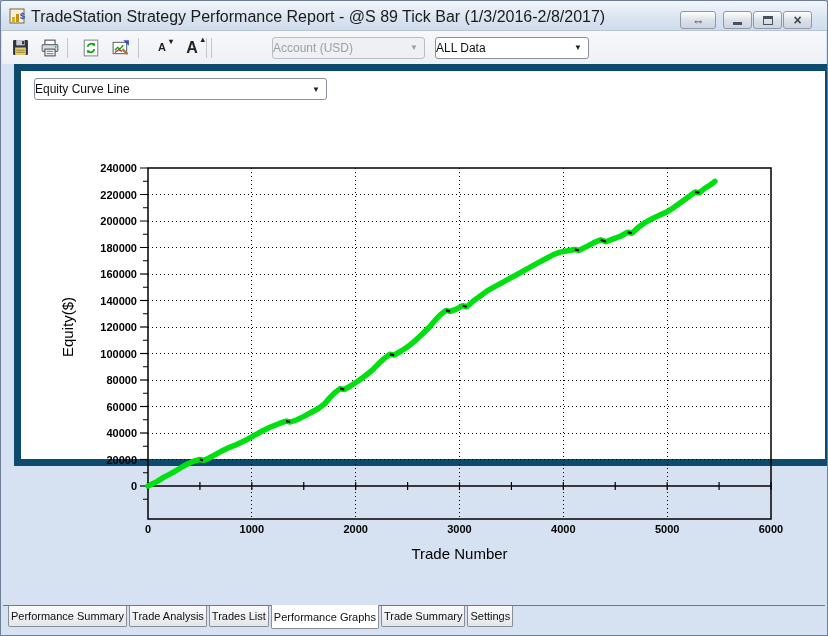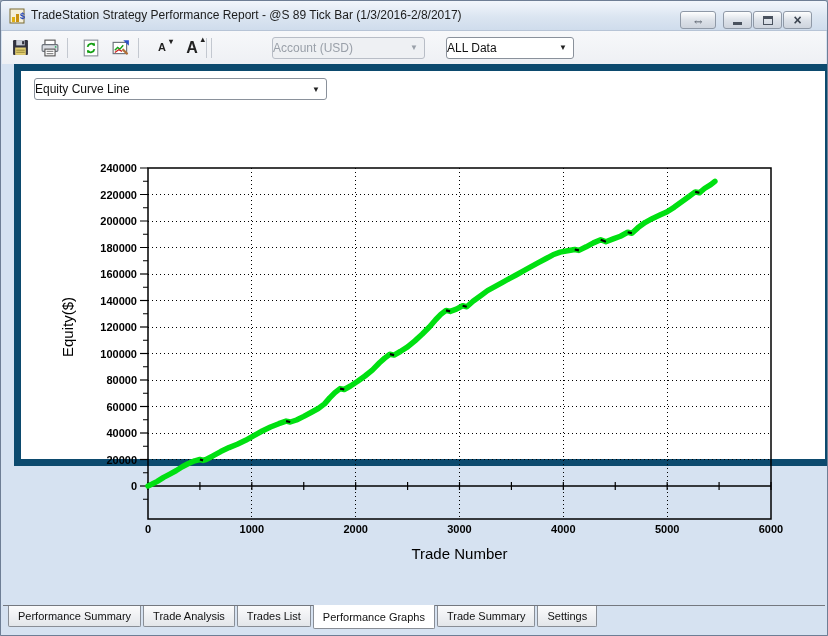--- a/index.html
+++ b/index.html
@@ -10,21 +10,21 @@
     overflow:hidden;
   }
   
   .titlebar {
     position:absolute; left:0; top:0; right:0; height:30px;
     background:linear-gradient(#f2f6fc,#dbe5f1 55%,#cfdcec);
     border-bottom:1px solid #b7c4d6; border-radius:3px 3px 0 0;
   }
   .title-icon { position:absolute; left:8px; top:7px; width:16px; height:16px; }
   .title-text {
-    position:absolute; left:30px; top:7px; font-size:12px; color:#1c1c1c; white-space:nowrap;
+    position:absolute; left:30px; top:7px; font-size:16px; color:#1c1c1c; white-space:nowrap;
   }
   .winbtn {
     position:absolute; top:10px; height:18px; width:29px;
     background:linear-gradient(#fefefe,#dde2e9 50%,#ced4dd);
     border:1px solid #8f99a7; border-radius:3px;
     display:flex; align-items:center; justify-content:center;
     color:#3c4450; font-size:12px; cursor:default;
   }
   .winbtn.detach { left:679px; width:36px; }
   .winbtn.minb  { left:722px; }
@@ -52,41 +52,41 @@
     height:22px; border:1px solid #8a919b; border-radius:3px; background:#fff;
     font-size:12px; color:#111; display:flex; align-items:center; 
     position:relative;
   }
   .combo .arrow { position:absolute; right:6px; font-size:8px; color:#222; }
   .combo.disabled {
     background:#eef0f3; color:#9aa0a9; border-color:#b8bdc6;
   }
   .combo.disabled .arrow { color:#9aa0a9; }
   .tb-account { width:153px; margin-left:58px; }
-  .tb-alldata { width:128px; margin-left:21px; }
+  .tb-alldata { width:154px; margin-left:10px; }
   
   .content {
     position:absolute; left:13px; top:63px; width:818px; height:402px;
     background:#fff; border:7px solid #0c4a6e;
   }
   .report-combo { position:absolute; left:13px; top:7px; width:293px; }
   .chart-title {
     position:absolute; left:127px; top:44px; width:623px; text-align:center;
     font-size:12.5px; font-weight:bold; color:#000; white-space:nowrap;
   }
   #chart-svg { position:absolute; left:0; top:58px; }
   #chart-svg text { font-family:"Liberation Sans", sans-serif; fill:#000; }
   #chart-svg .tick-label { font-size:11px; font-weight:bold; }
   #chart-svg .axis-title { font-size:15px; }
   
   .tabbar { position:absolute; left:2px; right:2px; top:604px; height:27px; }
   .tabbar .tabline { position:absolute; left:0; right:0; top:0; height:1px; background:#74787f; }
   .tabs { position:absolute; left:5px; top:0; display:flex; }
   .tab {
-    height:21px; margin-top:1px; padding:0 9px; display:flex; align-items:center;
+    height:21px; margin-top:1px; padding:0 2px; display:flex; align-items:center;
     background:linear-gradient(#fbfbfc,#e3e6ea);
     border:1px solid #898e96; border-top:none; border-radius:0 0 2px 2px;
     font-size:11px; color:#111; white-space:nowrap; margin-right:2px; cursor:default;
   }
   .tab.active {
     background:#fff; height:24px; margin-top:0; position:relative; z-index:2;
     border-radius:0 0 2px 2px;
   }
 </style>
 </head>

